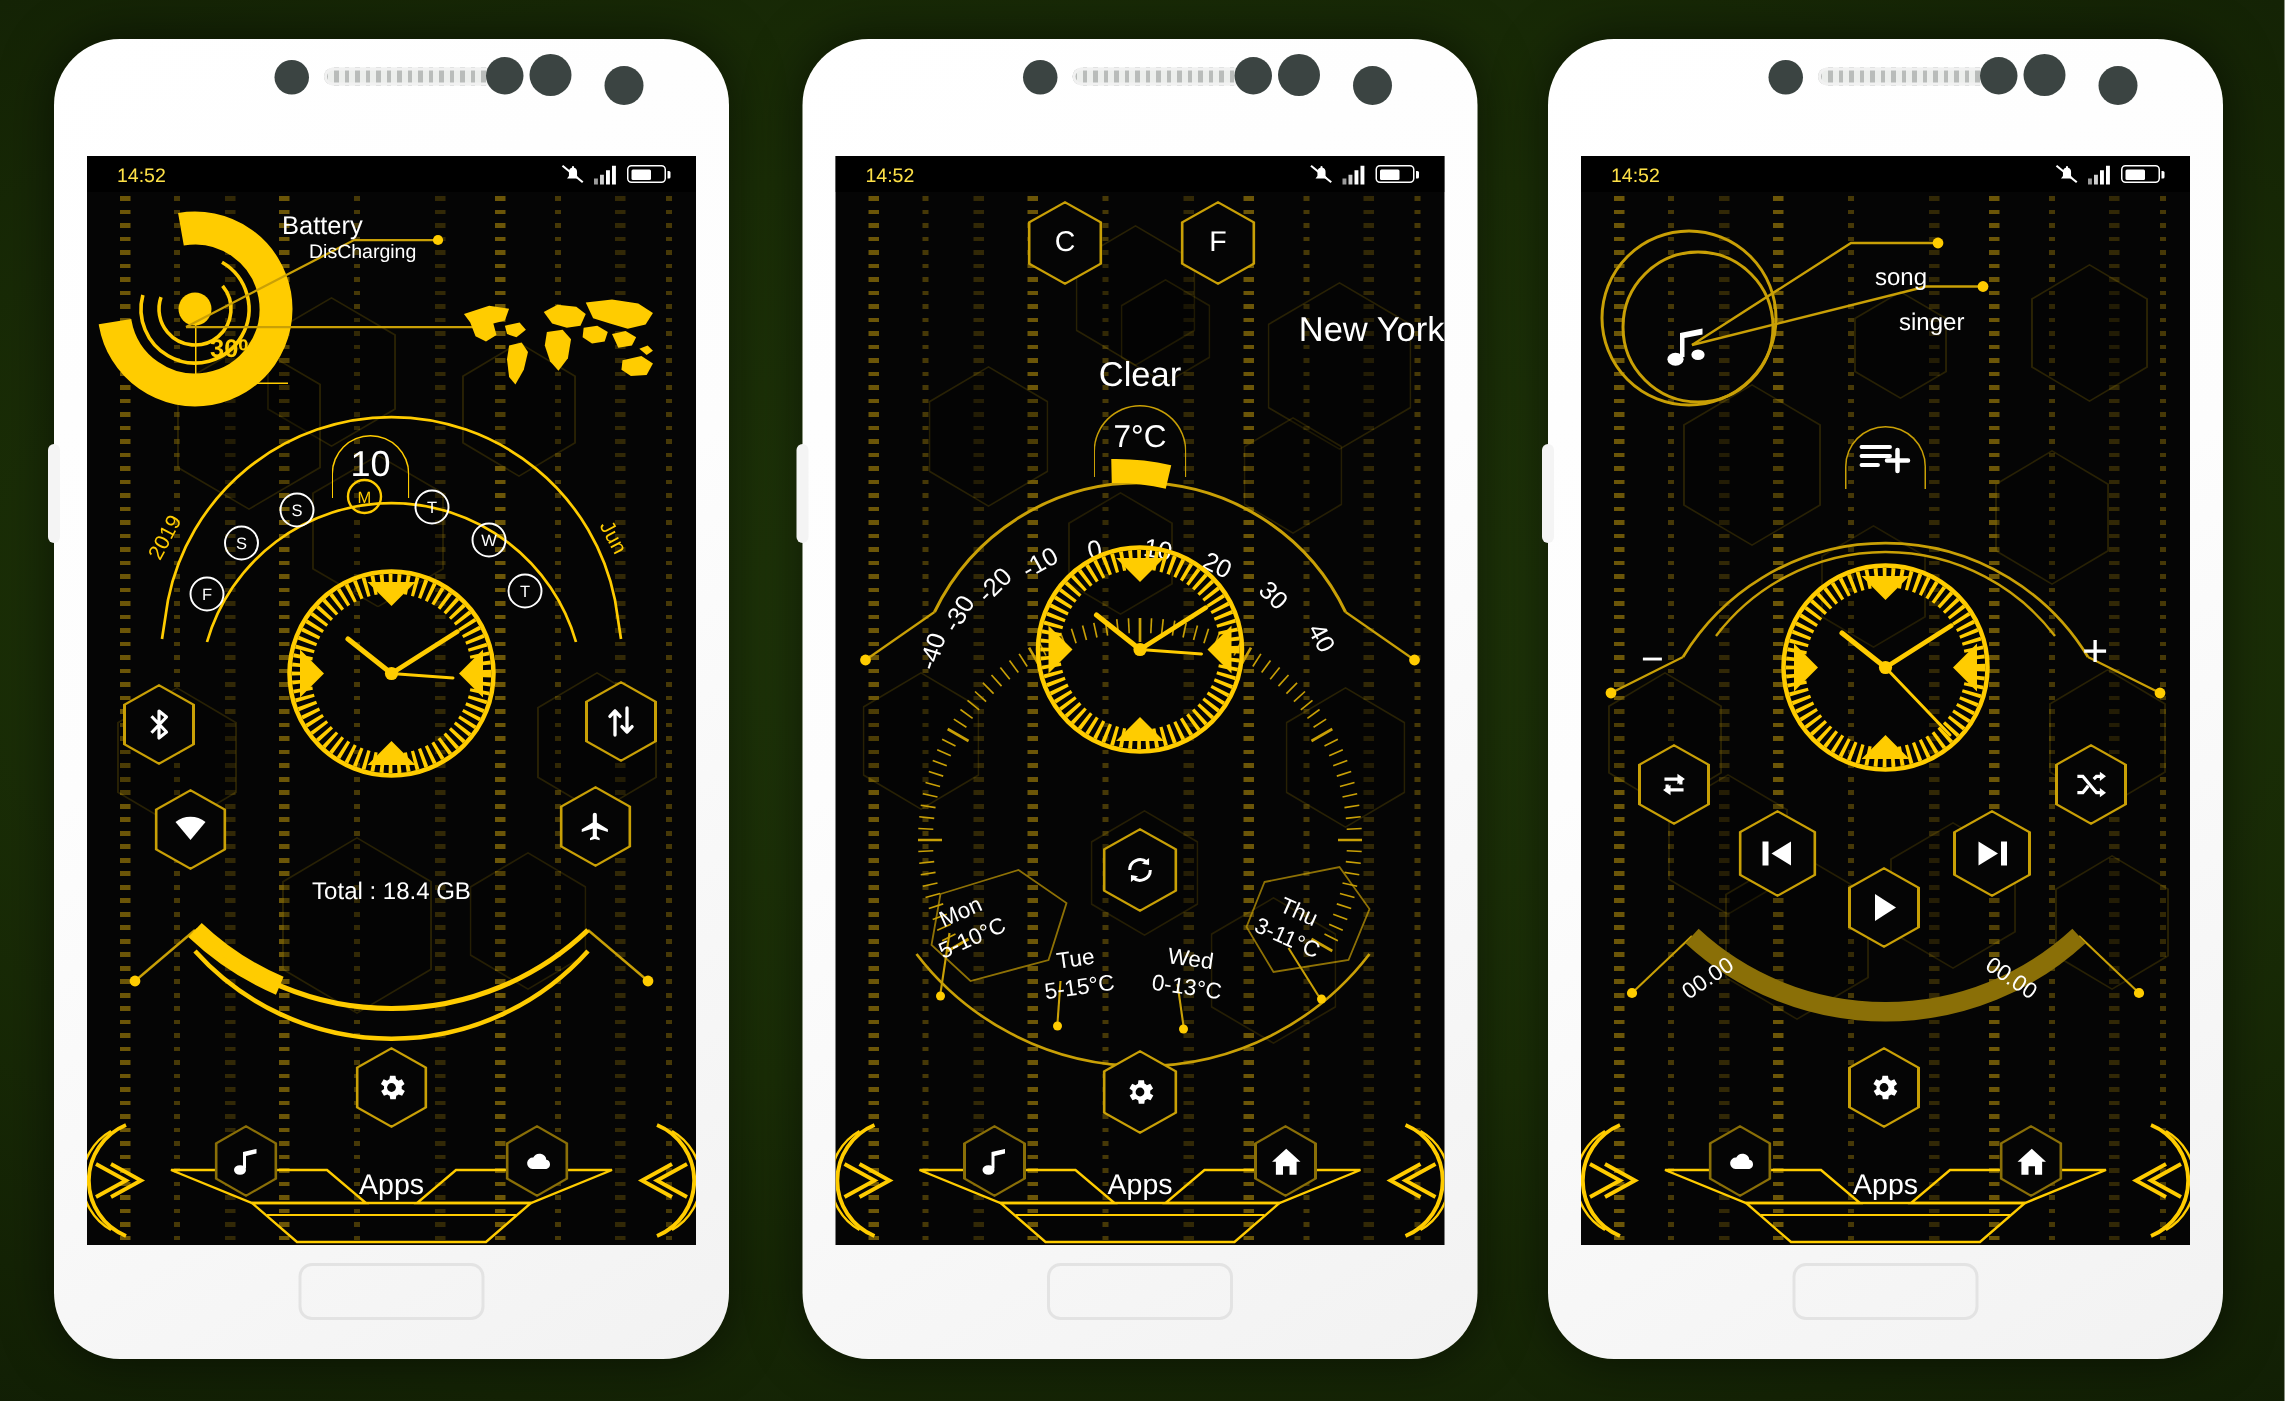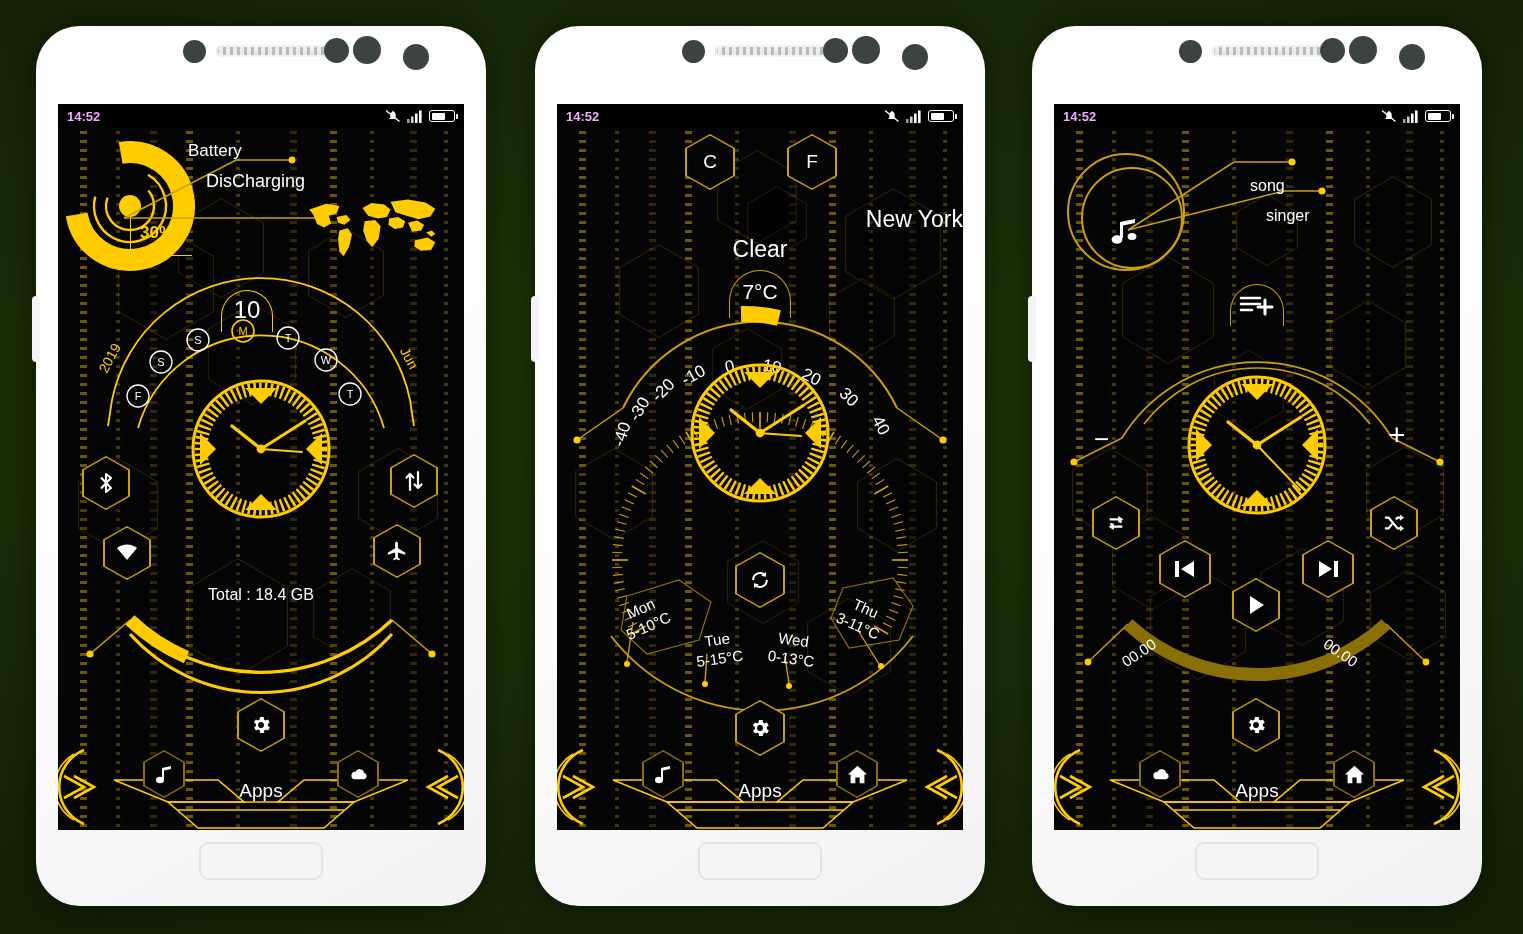--- a/index.html
+++ b/index.html
@@ -43,21 +43,21 @@
 
   
   .rail{position:absolute;top:0;bottom:0;width:7px;
     background:repeating-linear-gradient(180deg,#d2a60a 0 3px,transparent 3px 9px);
     opacity:.5;}
   .rail.dim{opacity:.22;}
   .rail.thin{width:4px;opacity:.32;}
 
   
   .status{position:absolute;left:0;right:0;top:0;height:24px;background:#000;display:flex;align-items:center;
-    padding:0 9px;color:#f0abfc;font-size:13px;font-weight:bold;z-index:30;}
+    padding:0 20px;color:#fde047;font-size:13px;font-weight:normal;z-index:30;}
   .status .sp{flex:1;}
   .sicons{display:flex;align-items:center;gap:6px;}
   .batt{width:26px;height:12px;border:1.6px solid #fff;border-radius:3px;position:relative;}
   .batt:after{content:"";position:absolute;right:-4px;top:3px;width:2.5px;height:5px;background:#fff;border-radius:0 1px 1px 0;}
   .batt i{position:absolute;left:1.5px;top:1.5px;bottom:1.5px;width:13px;background:#fff;border-radius:1px;display:block;}
 
   .canvas{position:absolute;left:0;right:0;top:24px;bottom:0;}
 
   
   .wt{color:#fff;}
@@ -164,21 +164,21 @@
         <div class="abs" style="left:72px;top:80px;width:62px;height:48px;border:1.6px solid #ffcc00;border-top:none;border-right:none"></div>
         <div class="abs yt" style="left:82px;top:95px;font-size:17px;font-weight:bold">30%</div>
 
         <svg class="abs" style="left:60px;top:10px" width="220" height="120" viewBox="0 0 220 120">
           <path d="M6 80 L118 22 L172 22" fill="none" stroke="#c9a006" stroke-width="1.5"></path>
           <circle cx="174" cy="22" r="3.4" fill="#ffcc00"></circle>
           <path d="M6 80 L170 80 L200 80" fill="none" stroke="#c9a006" stroke-width="1.5"></path>
           <circle cx="202" cy="80" r="3.4" fill="#ffcc00"></circle>
         </svg>
         <div class="abs wt" style="left:130px;top:13px;font-size:17px">Battery</div>
-        <div class="abs wt" style="left:148px;top:43px;font-size:18px">DisCharging</div>
+        <div class="abs wt" style="left:148px;top:32px;font-size:13px">DisCharging</div>
 
         <svg class="abs" style="left:245px;top:66px" width="140" height="70" viewBox="0 0 400 200">
           <g fill="#ffcc00">
             <path d="M18 44 L66 28 L104 34 L96 56 L74 62 L80 84 L60 96 L40 86 L30 60 Z"></path>
             <path d="M96 66 L124 60 L136 74 L118 88 L100 82 Z"></path>
             <path d="M104 104 L128 98 L140 116 L132 150 L116 178 L104 164 L100 130 Z"></path>
             <path d="M170 40 L196 26 L232 30 L250 44 L240 66 L214 70 L186 62 Z"></path>
             <path d="M176 78 L206 74 L222 92 L216 128 L198 152 L182 134 L172 104 Z"></path>
             <path d="M250 22 L300 16 L350 24 L378 42 L364 64 L330 72 L296 62 L264 52 Z"></path>
             <path d="M246 70 L272 66 L292 78 L286 96 L262 100 L244 88 Z"></path>

